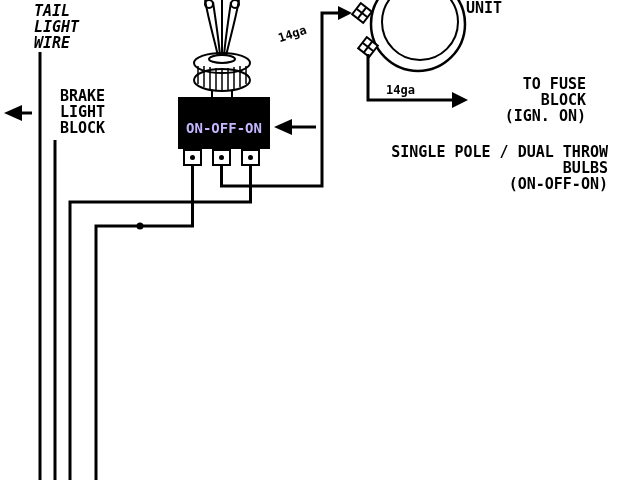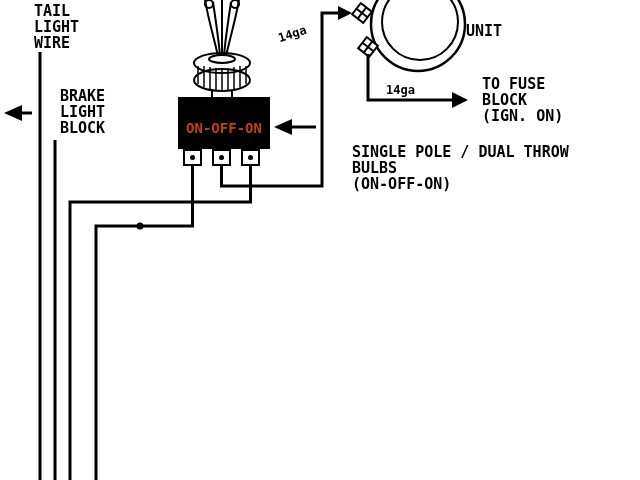--- a/index.html
+++ b/index.html
@@ -6,25 +6,25 @@
   html,body { background:#ffffff; }
   .canvas {
     position:relative; width:640px; height:480px; background:#ffffff;
     overflow:hidden; font-family:"DejaVu Sans Mono","Liberation Mono",monospace;
   }
   svg.draw { position:absolute; left:0; top:0; width:640px; height:480px; }
   .lbl {
     position:absolute; font-weight:bold; font-size:15px; line-height:16px;
     color:#000; white-space:pre-line;
   }
-  .lbl.center { text-align:left; }
+  .lbl.center { text-align:right; }
   .lbl.small { font-size:12px; line-height:13px; }
   .switch-body {
     position:absolute; left:178px; top:97px; width:92px; height:52px;
-    background:#000000; color:#c2410c; display:flex; align-items:center;
+    background:#000000; color:#c4b5fd; display:flex; align-items:center;
     justify-content:center; padding-top:10px;
     font-weight:bold; font-size:14px; letter-spacing:0px;
   }
 </style>
 </head>
 <body>
 
 <div class="canvas">
 
   <svg class="draw" viewBox="0 0 640 480">
@@ -100,29 +100,29 @@
     <g>
       <line x1="22" y1="113" x2="32" y2="113" stroke="#000" stroke-width="3"></line>
       <polygon points="22,105 22,121 4,113" fill="#000"></polygon>
     </g>
   </svg>
 
   <div class="switch-body">
     <span>ON-OFF-ON</span>
   </div>
 
-  <div class="lbl" style="left:34px; top:3px;">TAIL
+  <div class="lbl" style="left:34px; top:3px;font-style:italic;">TAIL
 LIGHT
 WIRE</div>
 
   <div class="lbl" style="left:60px; top:88px;">BRAKE
 LIGHT
 BLOCK</div>
 
-  <div class="lbl" style="left:466px; top:0px;margin-top:23px;">UNIT</div>
+  <div class="lbl" style="left:466px; top:0px;">UNIT</div>
 
   <div class="lbl small" style="left:278px; top:28px; transform:rotate(-18deg);">14ga</div>
 
   <div class="lbl small" style="left:386px; top:84px;">14ga</div>
 
   <div class="lbl center" style="left:482px; top:76px; width:104px;">TO FUSE
 BLOCK
 (IGN. ON)</div>
 
   <div class="lbl center" style="left:352px; top:144px; width:256px;">SINGLE POLE / DUAL THROW

